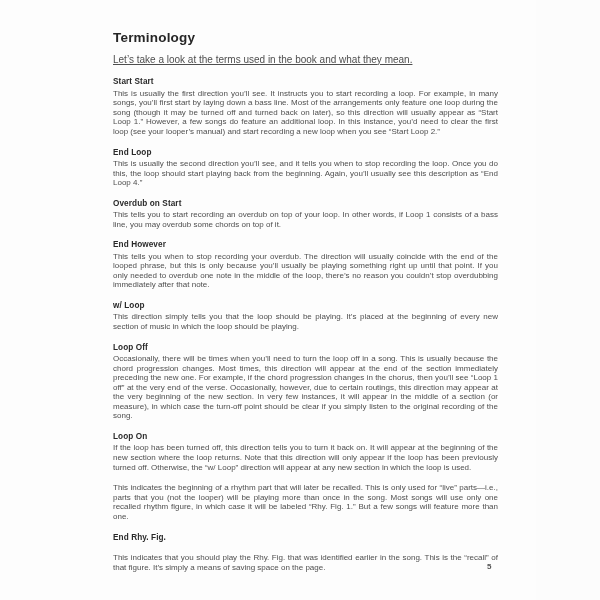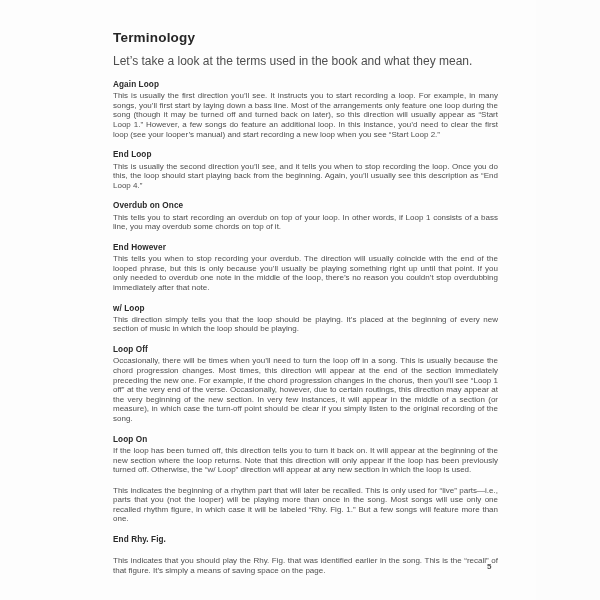--- a/index.html
+++ b/index.html
@@ -31,24 +31,25 @@
   }
   .title {
     font-size: 13.5px;
     font-weight: bold;
     color: #262626;
     letter-spacing: 0.2px;
     margin: 0 0 3px 0;
     line-height: 1.1;
   }
   .intro {
-    font-size: 12px;
+    font-size: 10px;
     color: #4e4e4e;
     margin: 8px 0 6px 0;
     line-height: 1.25;
+    text-decoration: underline;
   }
   .term {
     margin-top: 11px;
   }
   .term h3 {
     font-size: 8.2px;
     font-weight: bold;
     color: #2a2a2a;
     margin: 0 0 1.5px 0;
     line-height: 1.2;
@@ -73,31 +74,31 @@
 </head>
 <body>
 
 <div class="page">
   <div class="content">
 
     <h1 class="title">Terminology</h1>
     <p class="intro">Let’s take a look at the terms used in the book and what they mean.</p>
 
     <section class="term">
-      <h3>Again Loop</h3>
+      <h3>Start Start</h3>
       <p>This is usually the first direction you’ll see. It instructs you to start recording a loop. For example, in many songs, you’ll first start by laying down a bass line. Most of the arrangements only feature one loop during the song (though it may be turned off and turned back on later), so this direction will usually appear as “Start Loop 1.” However, a few songs do feature an additional loop. In this instance, you’d need to clear the first loop (see your looper’s manual) and start recording a new loop when you see “Start Loop 2.”</p>
     </section>
 
     <section class="term">
       <h3>End Loop</h3>
       <p>This is usually the second direction you’ll see, and it tells you when to stop recording the loop. Once you do this, the loop should start playing back from the beginning. Again, you’ll usually see this description as “End Loop 4.”</p>
     </section>
 
     <section class="term">
-      <h3>Overdub on Once</h3>
+      <h3>Overdub on Start</h3>
       <p>This tells you to start recording an overdub on top of your loop. In other words, if Loop 1 consists of a bass line, you may overdub some chords on top of it.</p>
     </section>
 
     <section class="term">
       <h3>End However</h3>
       <p>This tells you when to stop recording your overdub. The direction will usually coincide with the end of the looped phrase, but this is only because you’ll usually be playing something right up until that point. If you only needed to overdub one note in the middle of the loop, there’s no reason you couldn’t stop overdubbing immediately after that note.</p>
     </section>
 
     <section class="term">
       <h3>w/ Loop</h3>

